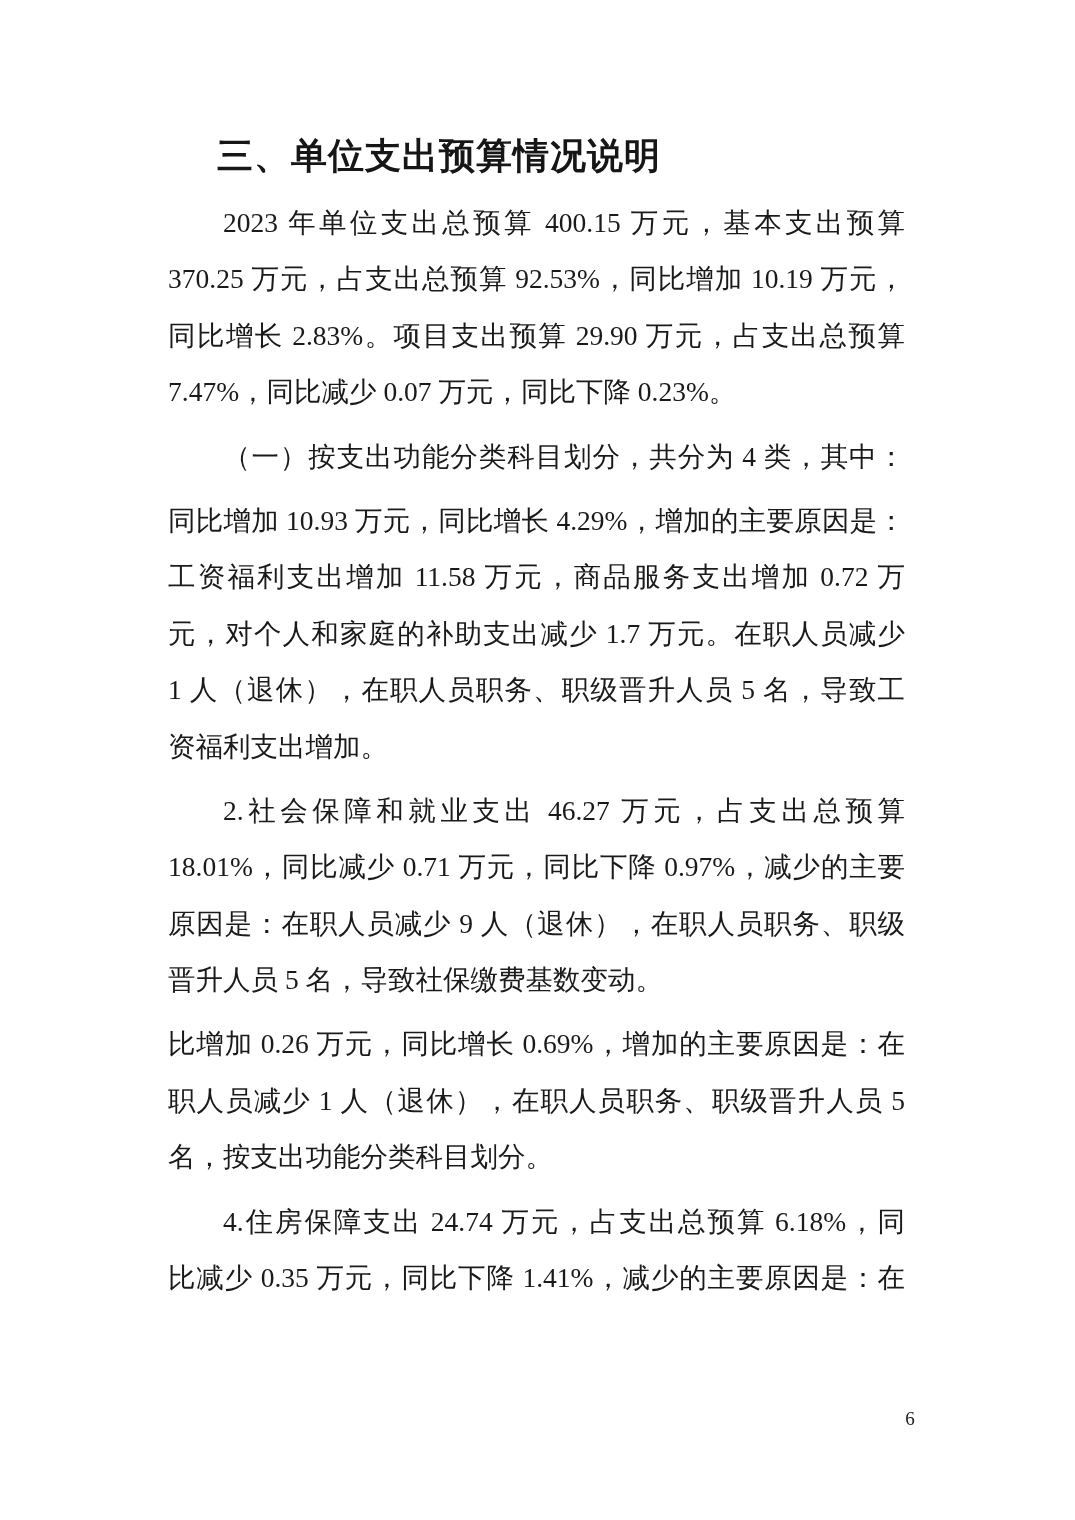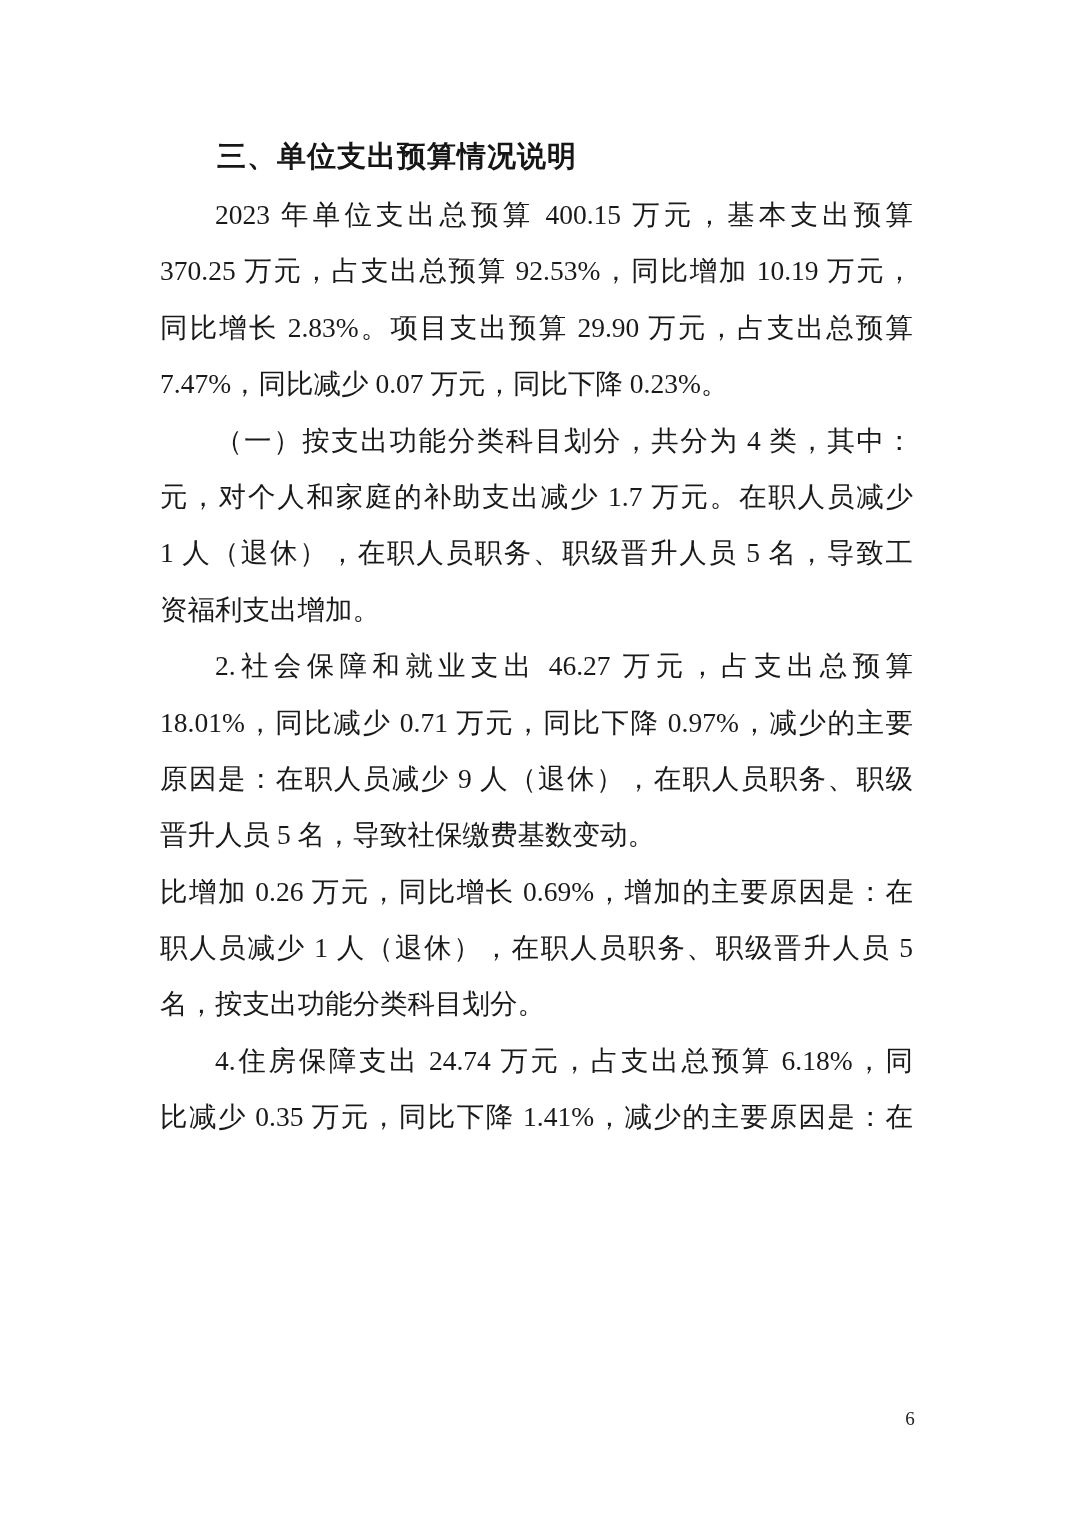--- a/index.html
+++ b/index.html
@@ -15,37 +15,37 @@
     overflow: hidden;
   }
   .doc-heading {
     position: absolute;
     left: 160px;
     top: 137px;
     width: 753px;
     text-indent: 57px;
     font-family: "DejaVu Sans", "Liberation Sans", sans-serif;
     font-weight: bold;
-    font-size: 29px;
+    font-size: 36px;
     line-height: 38px;
     color: #161616;
     letter-spacing: 1px;
     white-space: nowrap;
   }
   .doc-body {
     position: absolute;
     left: 160px;
     top: 187px;
     width: 753px;
     font-family: "Liberation Serif", "DejaVu Serif", serif;
     font-size: 27.5px;
     color: #1a1a1a;
   }
   .paragraph {
-    margin: 0;
+    margin: 8px;
   }
   .para-line {
     height: 56.4px;
     line-height: 56.4px;
     text-align: justify;
     text-align-last: justify;
     text-justify: inter-character;
     overflow: hidden;
     white-space: nowrap;
   }
@@ -79,20 +79,22 @@
       <div class="paragraph">
         <div class="para-line first">2023 年单位支出总预算 400.15 万元，基本支出预算</div>
         <div class="para-line">370.25 万元，占支出总预算 92.53%，同比增加 10.19 万元，</div>
         <div class="para-line">同比增长 2.83%。项目支出预算 29.90 万元，占支出总预算</div>
         <div class="para-line unjustified">7.47%，同比减少 0.07 万元，同比下降 0.23%。</div>
       </div>
       <div class="paragraph">
         <div class="para-line first">（一）按支出功能分类科目划分，共分为 4 类，其中：</div>
       </div>
       <div class="paragraph">
+        <div class="para-line">同比增加 10.93 万元，同比增长 4.29%，增加的主要原因是：</div>
+        <div class="para-line">工资福利支出增加 11.58 万元，商品服务支出增加 0.72 万</div>
         <div class="para-line">元，对个人和家庭的补助支出减少 1.7 万元。在职人员减少</div>
         <div class="para-line">1 人（退休），在职人员职务、职级晋升人员 5 名，导致工</div>
         <div class="para-line unjustified">资福利支出增加。</div>
       </div>
       <div class="paragraph">
         <div class="para-line first">2.社会保障和就业支出 46.27 万元，占支出总预算</div>
         <div class="para-line">18.01%，同比减少 0.71 万元，同比下降 0.97%，减少的主要</div>
         <div class="para-line">原因是：在职人员减少 9 人（退休），在职人员职务、职级</div>
         <div class="para-line unjustified">晋升人员 5 名，导致社保缴费基数变动。</div>
       </div>

